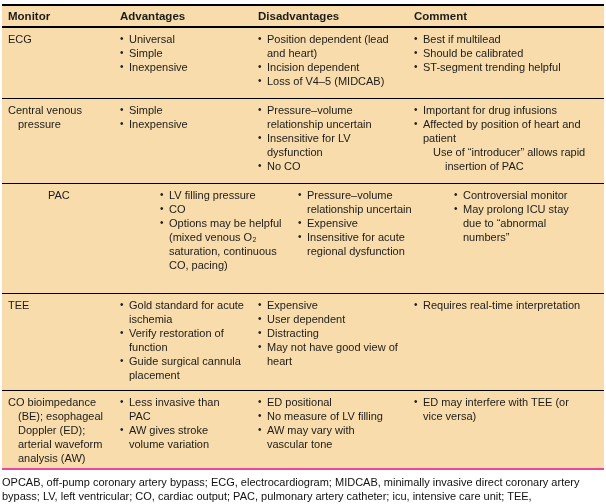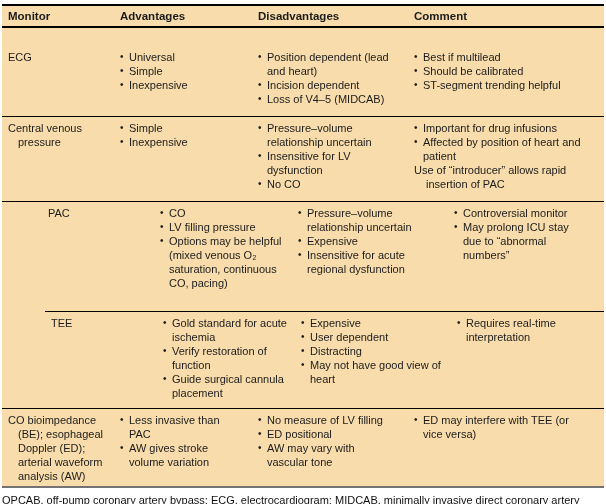--- a/index.html
+++ b/index.html
@@ -14,42 +14,42 @@
     height: 504px;
     box-sizing: border-box;
     padding: 4px 2px 0 2px;
     background: #ffffff;
     overflow: hidden;
   }
   .montable {
     width: 602px;
     background: #f8dcab;
     border-top: 2px solid #000;
-    border-bottom: 2px solid #737373;
+    border-bottom: 2px solid #ec4899;
   }
   .thead {
     display: grid;
     grid-template-columns: 116px 138px 156px 1fr;
     border-bottom: 2px solid #000;
     font-weight: bold;
     font-size: 11.5px;
     line-height: 13px;
     padding: 4px 0 3px 0;
   }
   .th { padding-left: 2px; }
   .th-monitor { padding-left: 6px; }
   .trow {
     display: grid;
     grid-template-columns: 116px 138px 156px 1fr;
   }
   .trow + .trow { border-top: 1px solid #000; }
-  .r0 { min-height: 70px; margin-top: 18px; }
+  .r0 { min-height: 70px; }
   .r1 { min-height: 84px; }
   .r2 { min-height: 109px; padding-left: 40px; }
-  .r3 { min-height: 96px; margin-left: 43px; }
+  .r3 { min-height: 96px; }
   .r4 { min-height: 76px; }
   .cell {
     box-sizing: border-box;
     font-size: 11px;
     line-height: 14px;
     padding: 4px 12px 3px 2px;
   }
   .cell-monitor {
     padding: 4px 4px 3px 16px;
     text-indent: -10px;
@@ -65,21 +65,21 @@
     position: relative;
     padding-left: 9px;
   }
   ul.blist li::before {
     content: "\2022";
     position: absolute;
     left: 0;
     top: 0;
     font-size: 10px;
   }
-  ul.blist li.no-bullet { padding-left: 12px; text-indent: -12px; }
+  ul.blist li.no-bullet { padding-left: 12px; text-indent: -12px; margin-left: 19px; }
   ul.blist li.no-bullet::before { content: none; }
   .footnote {
     font-size: 11px;
     line-height: 14px;
     padding-top: 5px;
     color: #111;
     width: 600px;
   }
 </style>
 </head>
@@ -141,22 +141,22 @@
           <li>Affected by position of heart and patient</li>
           <li class="no-bullet">Use of “introducer” allows rapid insertion of PAC</li>
         </ul>
       </div>
     </div>
 
     <div class="trow r2">
       <div class="cell cell-monitor">PAC</div>
       <div class="cell cell-adv">
         <ul class="blist">
+          <li>LV filling pressure</li>
           <li>CO</li>
-          <li>LV filling pressure</li>
           <li>Options may be helpful (mixed venous O₂ saturation, continuous CO, pacing)</li>
         </ul>
       </div>
       <div class="cell cell-dis">
         <ul class="blist">
           <li>Pressure–volume relationship uncertain</li>
           <li>Expensive</li>
           <li>Insensitive for acute regional dysfunction</li>
         </ul>
       </div>
@@ -195,22 +195,22 @@
     <div class="trow r4">
       <div class="cell cell-monitor">CO bioimpedance (BE); esophageal Doppler (ED); arterial waveform analysis (AW)</div>
       <div class="cell cell-adv">
         <ul class="blist">
           <li>Less invasive than PAC</li>
           <li>AW gives stroke volume variation</li>
         </ul>
       </div>
       <div class="cell cell-dis">
         <ul class="blist">
+          <li>ED positional</li>
           <li>No measure of LV filling</li>
-          <li>ED positional</li>
           <li>AW may vary with vascular tone</li>
         </ul>
       </div>
       <div class="cell cell-com">
         <ul class="blist">
           <li>ED may interfere with TEE (or vice versa)</li>
         </ul>
       </div>
     </div>
 

